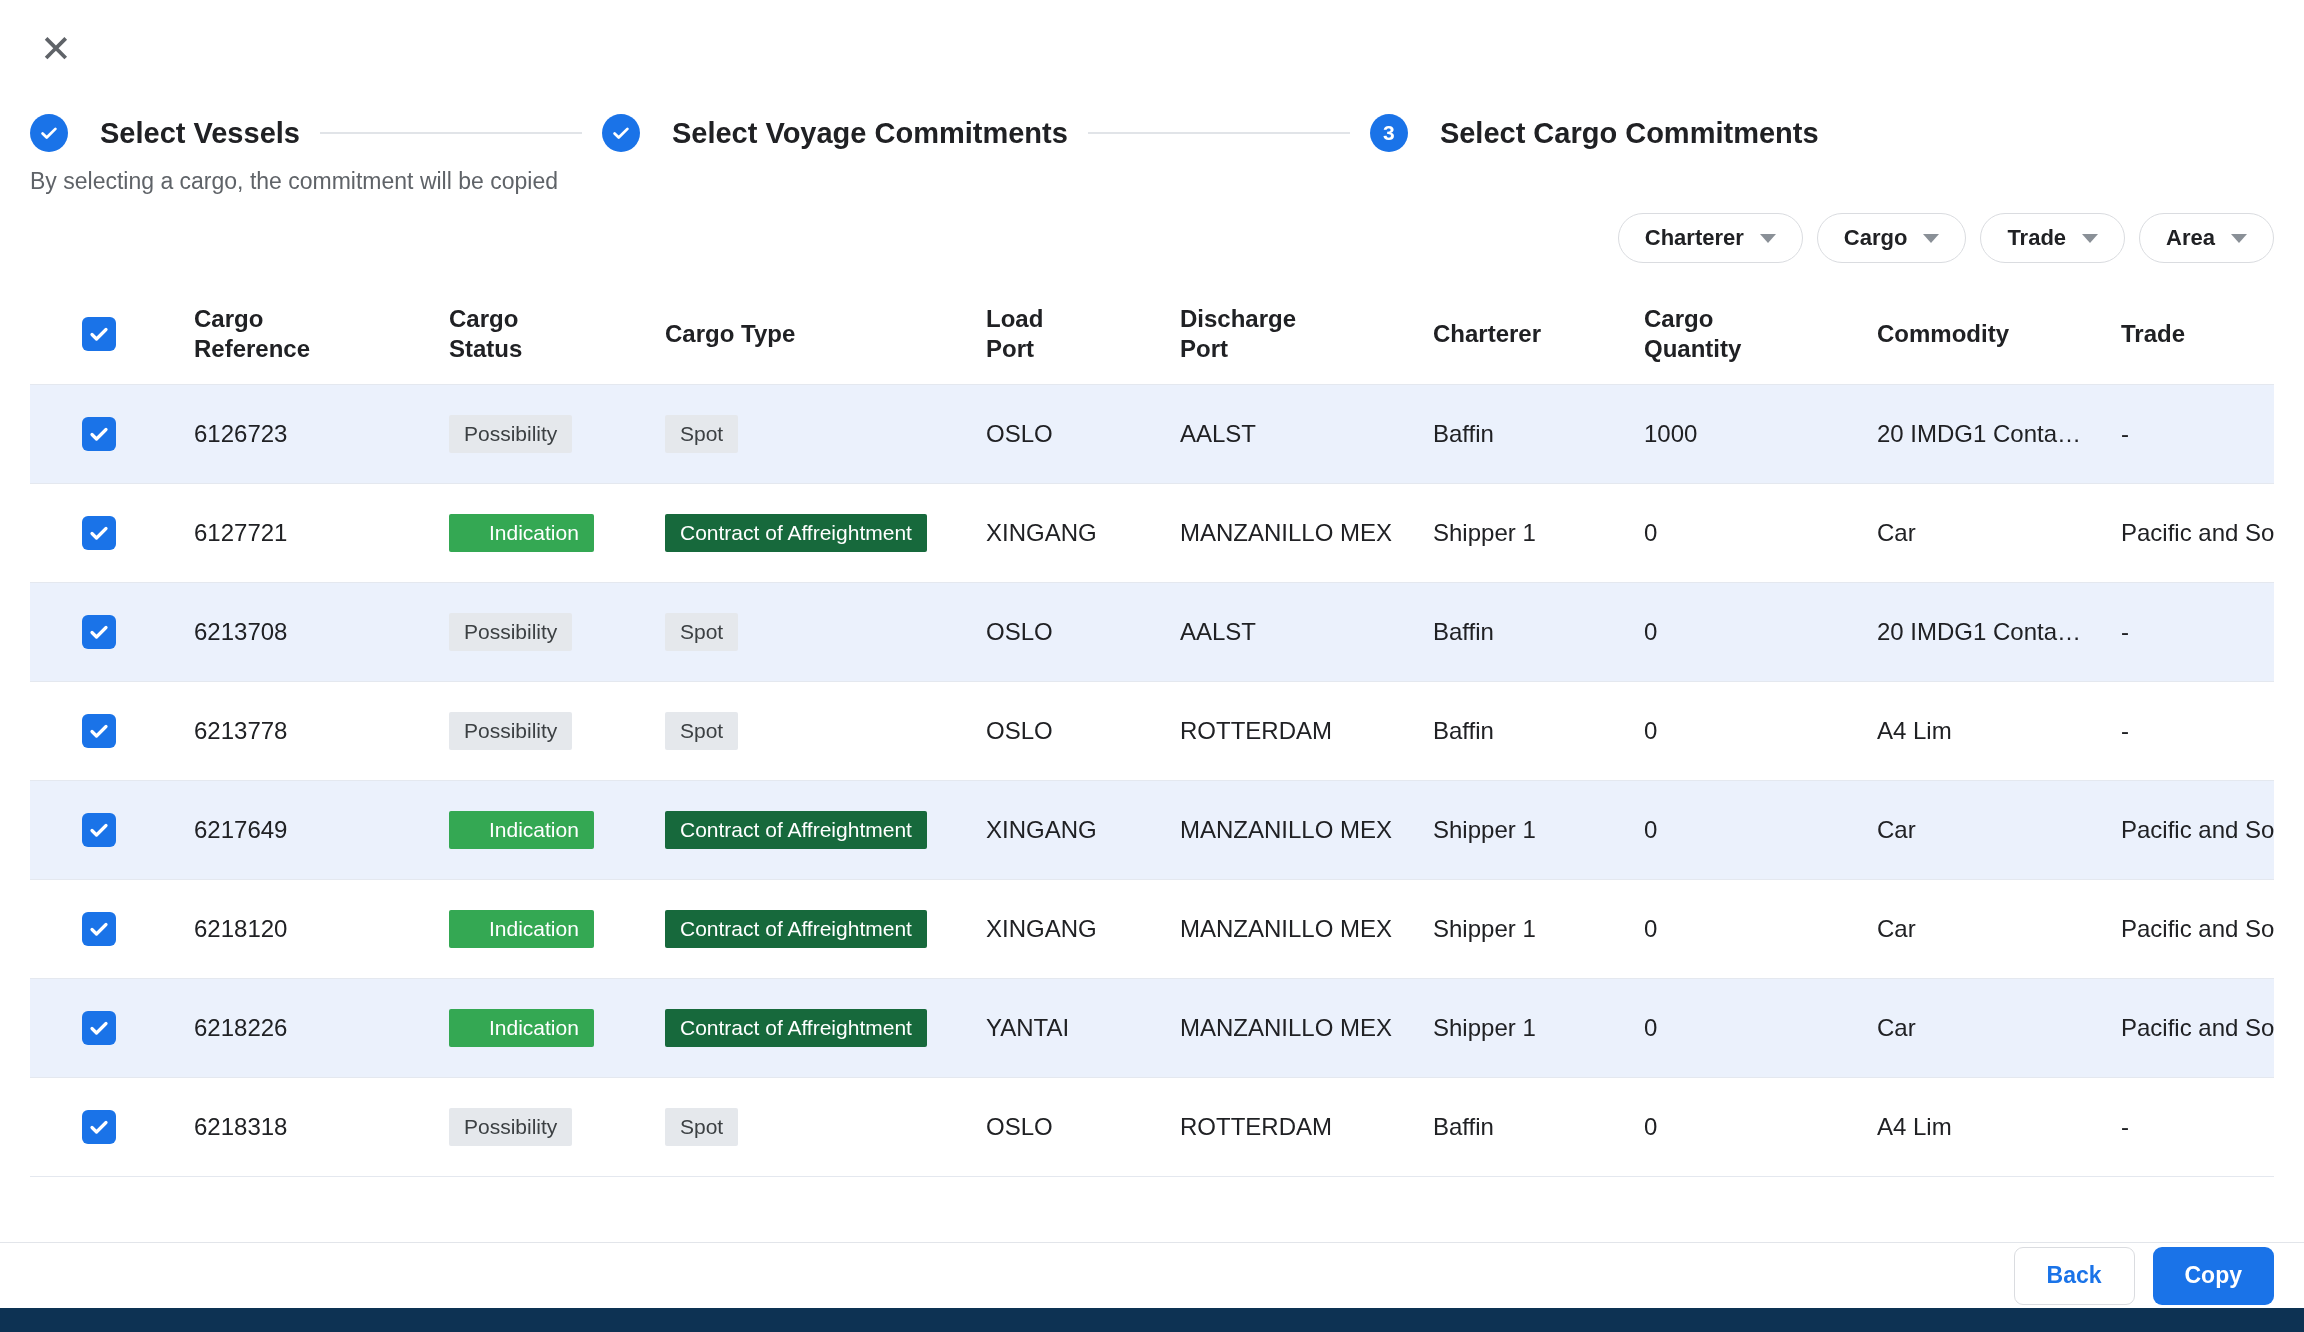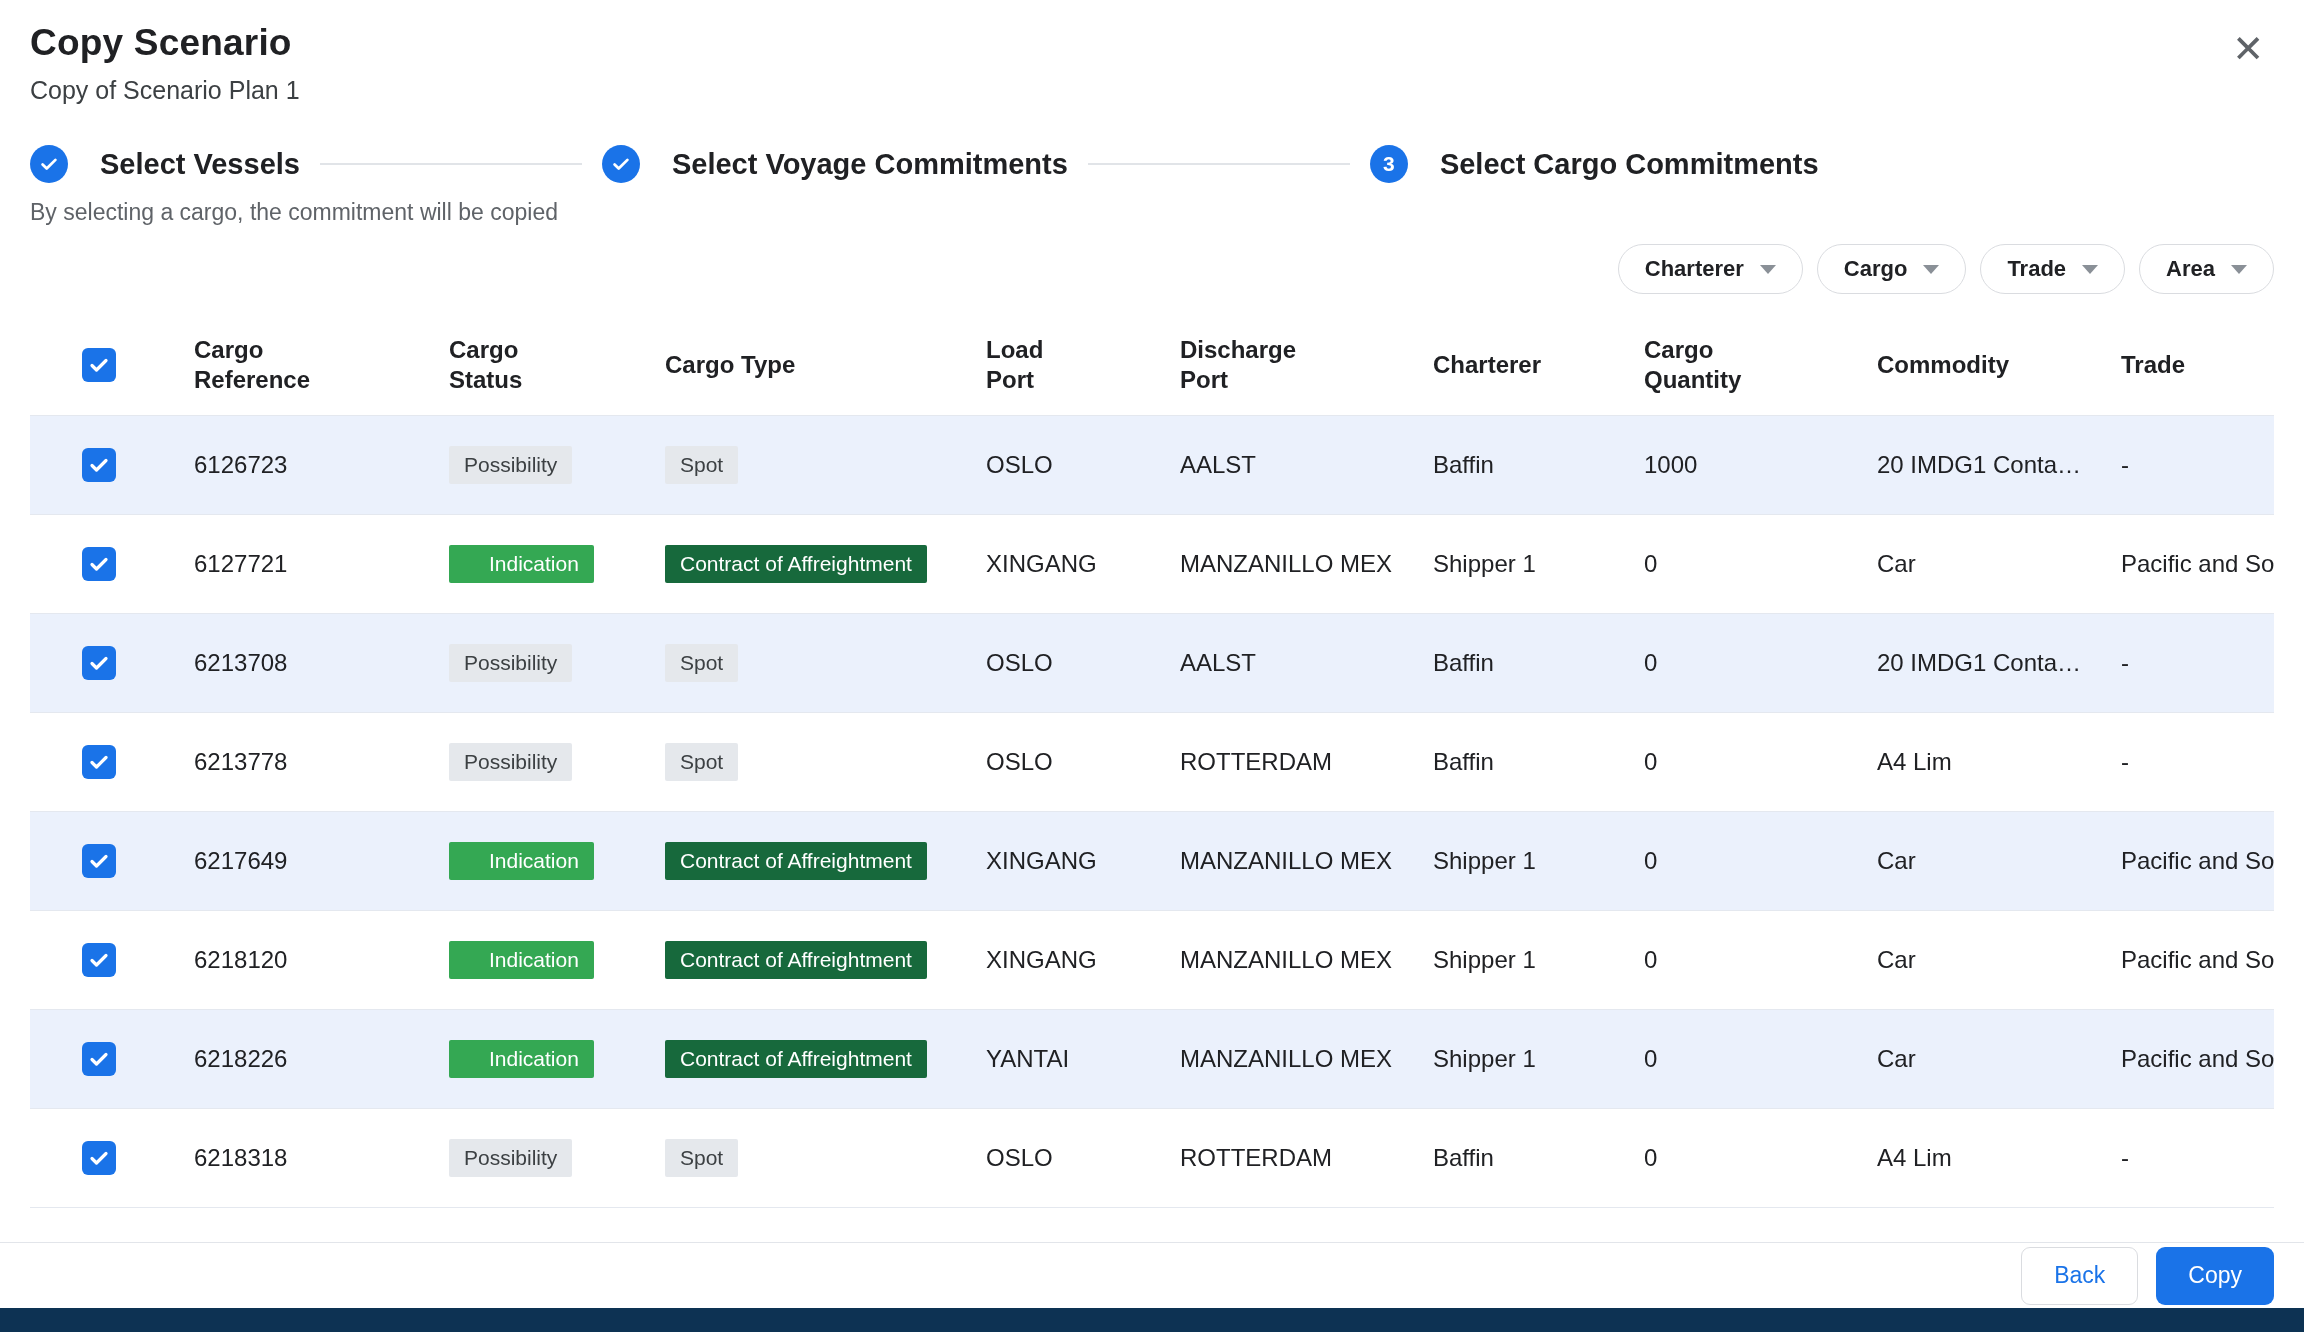--- a/index.html
+++ b/index.html
@@ -63,35 +63,31 @@
   .badge{display:inline-block;padding:6px 15px;border-radius:2px;font-size:21px;line-height:1.25;}
   .badge-gray{background:#e5e8ec;color:#3c4043;}
   .badge-green{background:#34a853;color:#fff;padding-left:40px;}
   .badge-darkgreen{background:#17693c;color:#fff;}
 
   
   .footer{position:absolute;left:0;right:0;bottom:24px;height:66px;background:#fff;
     border-top:1px solid #e2e5ea;display:flex;align-items:center;justify-content:flex-end;
     gap:18px;padding-right:30px;}
   .btn{height:58px;border-radius:9px;font-size:23px;padding:0 32px;display:flex;align-items:center;
-    font-family:inherit;cursor:pointer;}
+    font-family:inherit;cursor:pointer;font-weight:bold;}
   .btn-back{background:#fff;border:1px solid #dadce0;color:var(--accent);}
   .btn-copy{background:var(--accent);border:none;color:#fff;}
   .bottom-bar{position:absolute;left:0;bottom:0;width:100%;height:24px;background:var(--navy);}
 </style>
 </head>
 <body>
 
 <div class="page">
 
   <div class="dialog-header">
-    <div>
-      <div class="title">Copy Scenario</div>
-      <div class="subtitle">Copy of Scenario Plan 1</div>
-    </div>
     <div class="close-btn">✕</div>
   </div>
 
   <div class="stepper">
     <div class="step">
       <span class="step-circle">
         <svg viewBox="0 0 24 24">
             <path d="M5 12.5l4.5 4.5L19 7.5" stroke="#fff" stroke-width="3" fill="none" stroke-linecap="round" stroke-linejoin="round"></path>
           </svg>
       </span>

